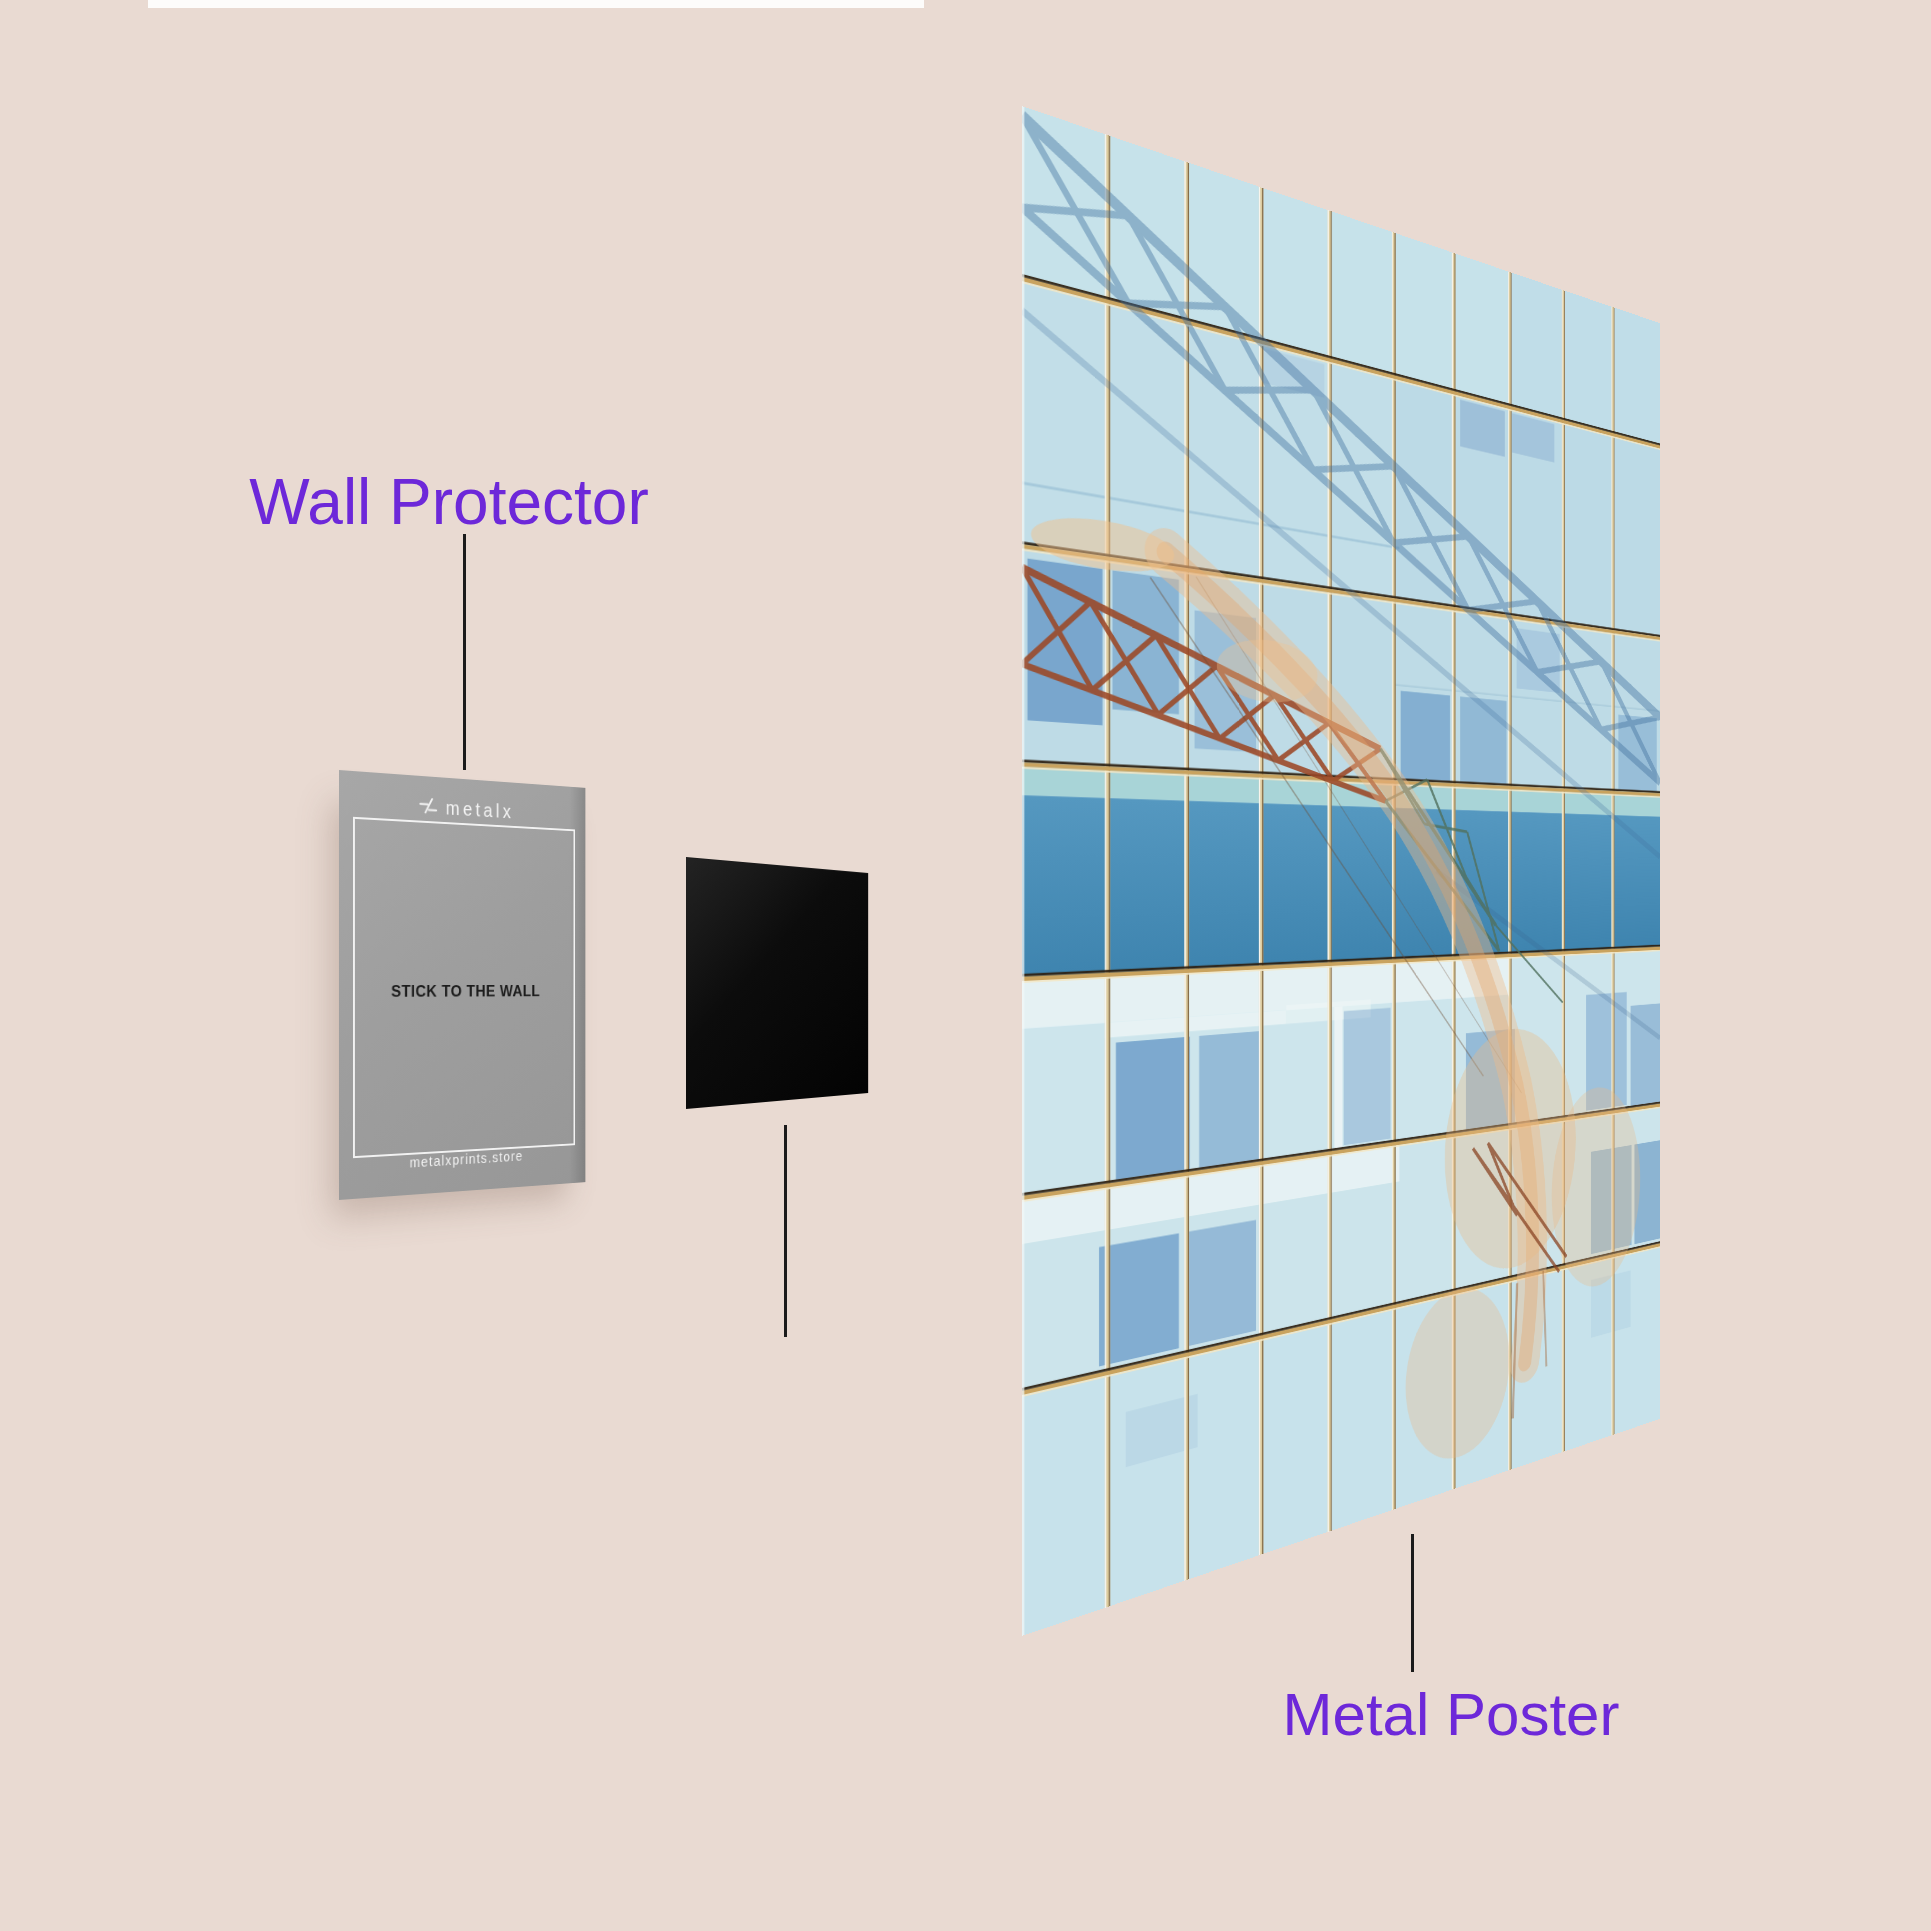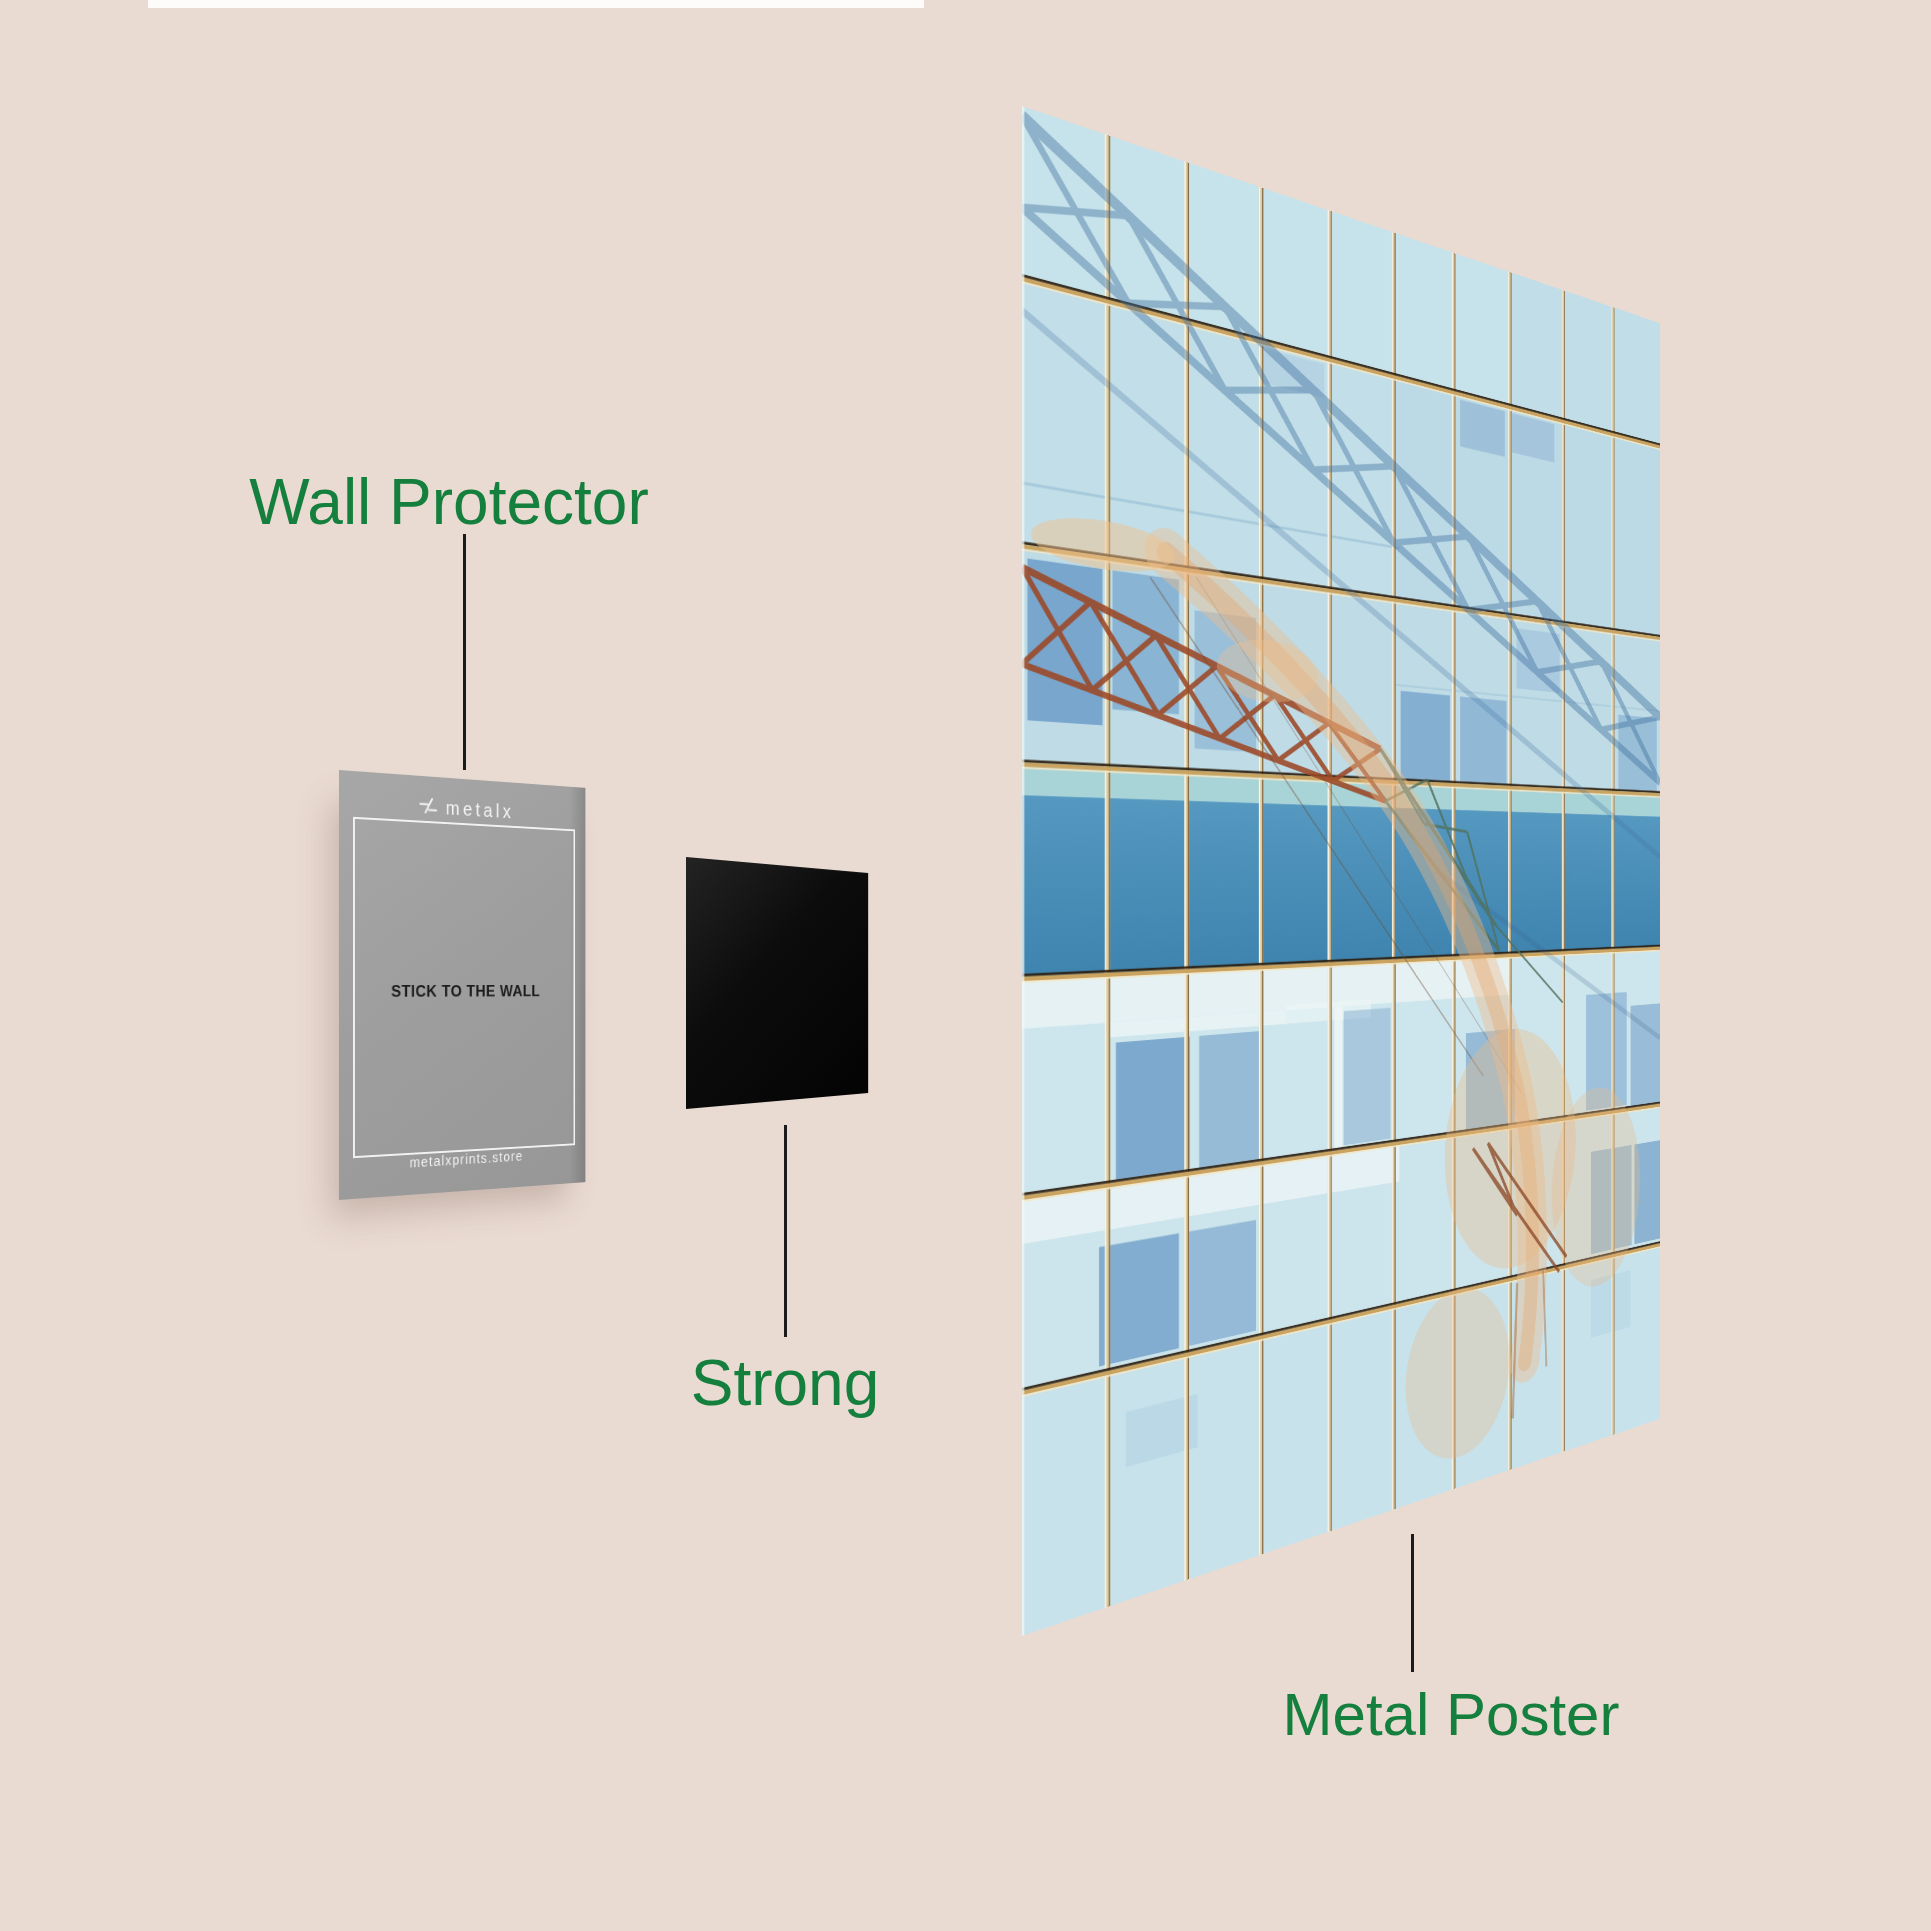--- a/index.html
+++ b/index.html
@@ -1,20 +1,20 @@
 <!DOCTYPE html>
 <html><head>
 <meta charset="utf-8">
 <style>
   html,body{margin:0;padding:0;}
   body{width:1931px;height:1931px;position:relative;overflow:hidden;
        background:#e9dad2;font-family:"Liberation Sans", sans-serif;}
   .abs{position:absolute;}
   .top-strip{left:148px;top:0;width:776px;height:7.7px;background:#fdfcfb;}
-  .annot{color:#15803d;font-weight:500;white-space:nowrap;
+  .annot{color:#6d28d9;font-weight:500;white-space:nowrap;
          transform:translateX(-50%);text-align:center;}
   .annot.big{font-size:64px;line-height:71px;}
   .annot.mid{font-size:60px;line-height:66px;}
   .leader{width:2.9px;background:#1b1b1b;}
 
   
   .card{left:339px;top:770px;width:286px;height:430px;
         transform-origin:0 50%;
         transform:perspective(1079px) rotateY(20deg);
         background:linear-gradient(145deg,#a7a7a7 0%,#9e9e9e 45%,#979797 100%);
@@ -66,21 +66,20 @@
   </div>
   <div class="inner-border"></div>
   <div class="message">STICK TO THE WALL</div>
   <div class="website">metalxprints.store</div>
 </div>
 
 <div class="abs magnet"></div>
 
 <div class="abs leader" style="left:784px;top:1125px;height:212px;"></div>
 <div class="abs annot big" style="left:785px;top:1348px;">
-  <div>Strong</div>
 </div>
 
 <div class="abs poster">
   <svg viewBox="0 0 982 1585" preserveAspectRatio="none">
 
     <rect x="0" y="0" width="982" height="1585" fill="#c2dfe9"></rect>
     <rect x="0" y="0" width="982" height="177" fill="#c6e2ea"></rect>
     <rect x="0" y="177" width="982" height="277" fill="#c2dee8"></rect>
     <rect x="0" y="454" width="982" height="226" fill="#bedbe6"></rect>
     <rect x="0" y="680" width="982" height="34" fill="#a8d4d7"></rect>

